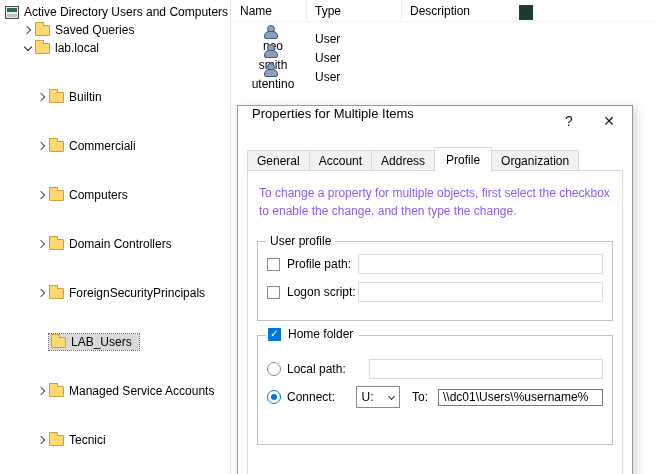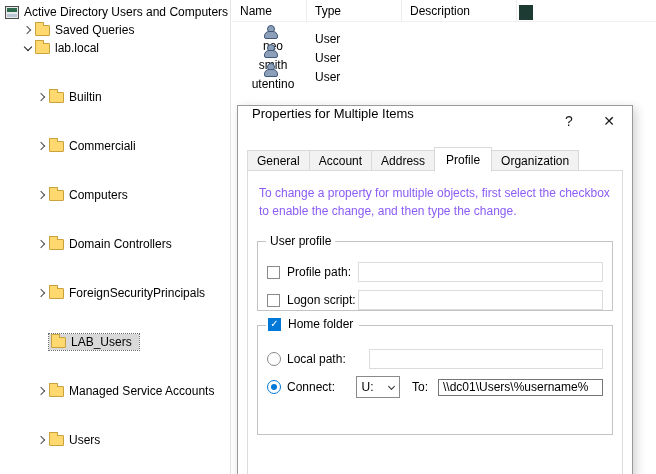--- a/index.html
+++ b/index.html
@@ -55,21 +55,21 @@
   .tabs{ position:absolute; left:9px; top:44px; display:flex; z-index:3; }
   .tab{ height:21px; padding:0 9px; display:flex; align-items:center; background:#f2f2f2;
         border:1px solid #d9d9d9; margin-right:-1px; cursor:default; }
   .tab.active{ background:#fff; height:25px; margin-top:-3px; padding:0 11px;
                border-bottom:1px solid #fff; position:relative; z-index:4; }
   .tab-body{ position:absolute; left:9px; right:9px; top:64px; height:312px;
              border:1px solid #dcdcdc; background:#fff; }
   .desc{ margin:13px 10px 0 11px; width:364px; line-height:1.5; color:#8b5cf6; }
 
   .grp{ position:relative; margin:0 9px; border:1px solid #c3c3c3; }
-  .grp1{ margin-top:21px; height:70px; padding-top:17px; }
+  .grp1{ margin-top:21px; height:80px; padding-top:9px; }
   .grp2{ margin-top:14px; height:110px; padding-top:17px; }
   .grp-label{ position:absolute; top:-8px; left:8px; background:#fff; padding:0 4px; }
   .grp-cb-label{ position:absolute; top:-9px; left:8px; background:#fff; padding:0 6px 0 2px;
                  display:flex; align-items:center; }
   .frow{ display:flex; align-items:center; height:26px; padding:0 9px; }
   .frow + .frow{ margin-top:2px; }
   .g2row1{ margin-top:3px; }
   .g2row2{ margin-top:9px; }
   .cb{ width:13px; height:13px; border:1px solid #8a8a8a; background:#fff; margin-right:7px;
        flex:none; display:flex; align-items:center; justify-content:center; }
@@ -164,20 +164,27 @@
     </div>
 
     <div class="trow lvl2">
       <span class="chev-box">
           <span class="chev right"></span>
         </span>
       <span class="folder"></span>
       <span class="tlabel">Managed Service Accounts</span>
     </div>
 
+    <div class="trow lvl2">
+      <span class="chev-box">
+          <span class="chev right"></span>
+        </span>
+      <span class="folder"></span>
+      <span class="tlabel">Tecnici</span>
+    </div>
 
     <div class="trow lvl2">
       <span class="chev-box">
           <span class="chev right"></span>
         </span>
       <span class="folder"></span>
       <span class="tlabel">Users</span>
     </div>
   </div>
 

